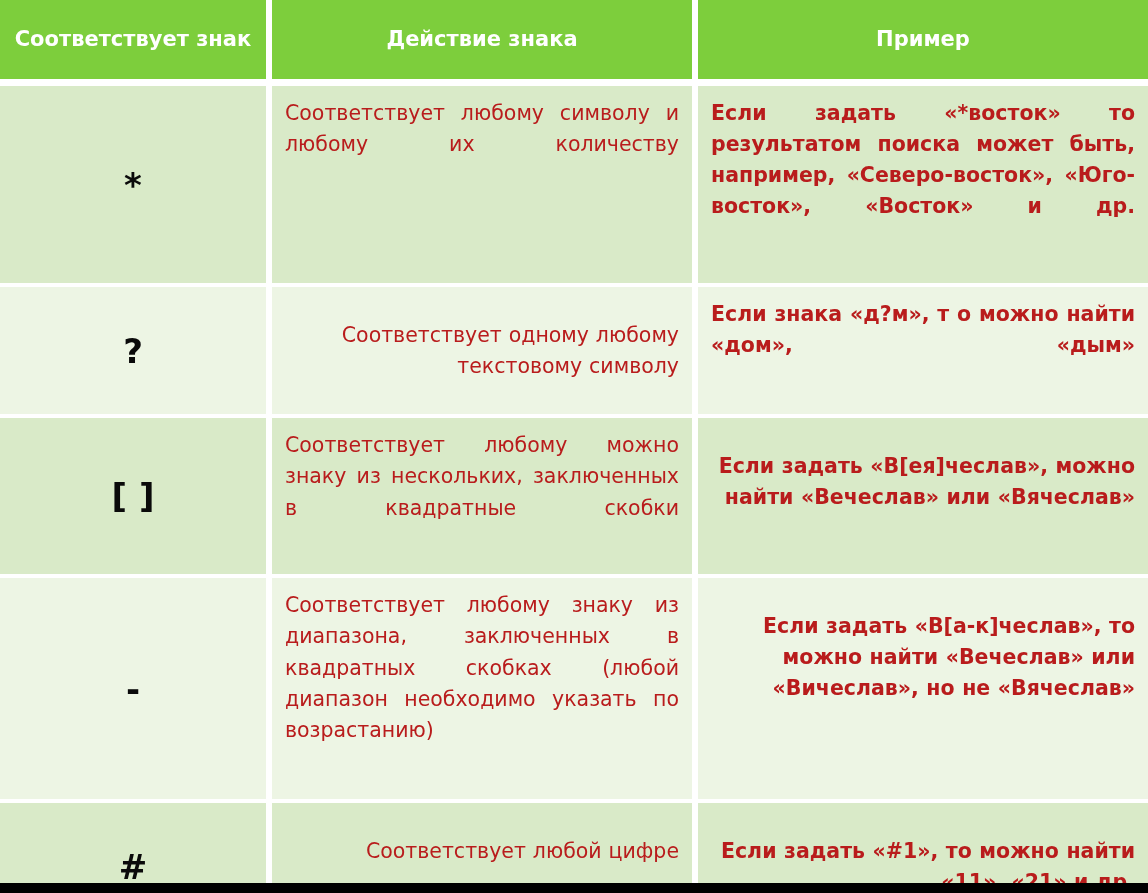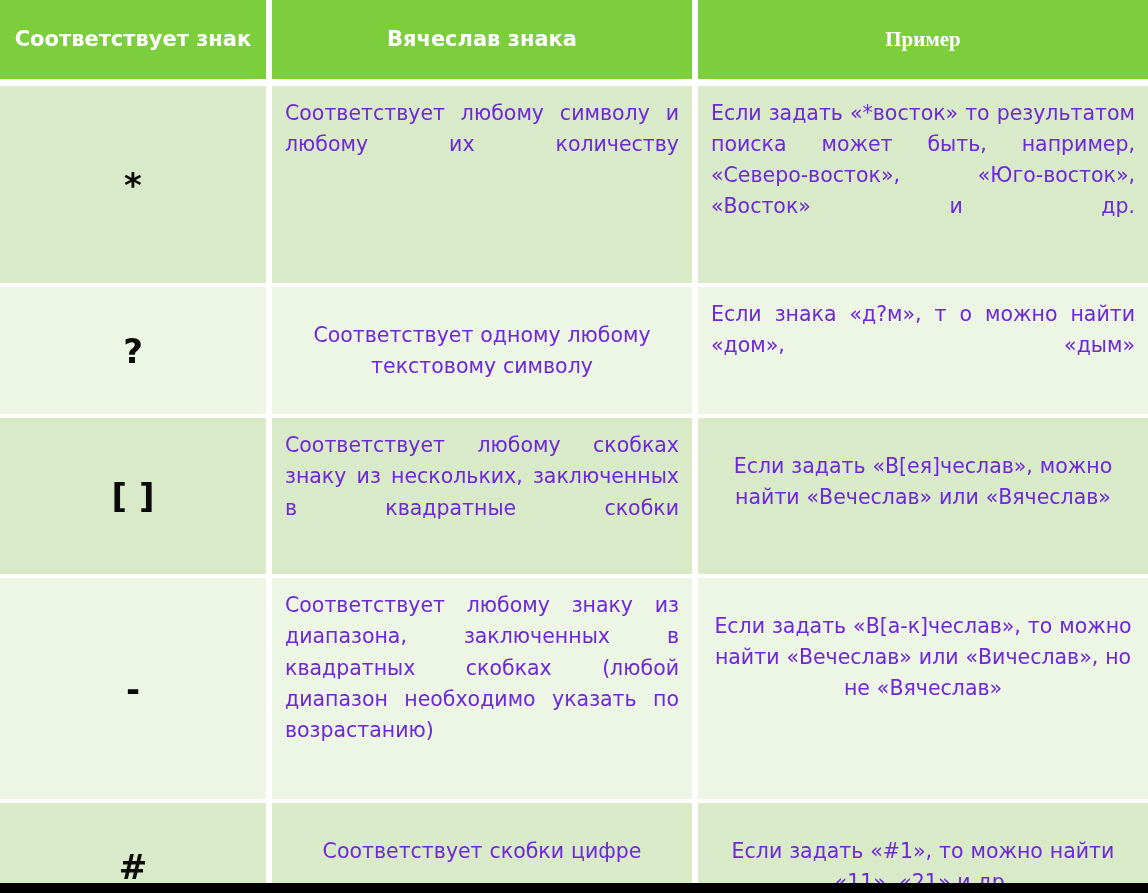--- a/index.html
+++ b/index.html
@@ -33,47 +33,47 @@
     font-weight: bold;
     font-size: 21px;
     line-height: 1.42;
     text-align: center;
     vertical-align: middle;
     height: 79px;
     padding: 4px 14px;
     box-sizing: border-box;
     border-right: 6px solid #ffffff;
   }
-  .hdr-cell.last { border-right: none; font-family: Liberation Serif, serif; }
+  .hdr-cell.last { border-right: none; }
 
   
   .gap-row td {
     height: 7px;
     padding: 0;
     background: #ffffff;
     border: none;
   }
 
   
   .row-dark  > td { background: #D9EAC8; }
   .row-light > td { background: #EDF5E4; }
 
   .body-cell {
     padding: 12px 13px 12px 13px;
     vertical-align: top;
     font-size: 20.5px;
     line-height: 1.52;
-    color: #6d28d9;
+    color: #b91c1c;
     text-align: justify;
     text-justify: inter-word;
     border-right: 6px solid #ffffff;
     box-sizing: border-box;
     word-spacing: 0.02em;
   }
-  .body-cell.last { border-right: none; }
+  .body-cell.last { border-right: none; font-weight: bold; }
 
   
   .sign-cell {
     text-align: center;
     vertical-align: middle;
     font-size: 34px;
     font-weight: bold;
     line-height: 1;
     color: #0a0a0a;
     padding: 0;
@@ -99,21 +99,21 @@
   
   .just p {
     margin: 0;
     text-align: justify;
   }
   .just p:after {
     content: "";
     display: inline-block;
     width: 100%;
   }
-  .nojust p { text-align: center; }
+  .nojust p { text-align: right; }
   .nojust p:after { content: none; }
 
   
   .bottom-bar {
     position: absolute;
     left: 0;
     top: 883px;
     width: 1148px;
     height: 10px;
     background: #000000;
@@ -125,21 +125,21 @@
 <table class="wildcard-table">
   <colgroup>
     <col class="col-sign">
     <col class="col-action">
     <col class="col-example">
   </colgroup>
 
   <thead>
     <tr>
       <th class="hdr-cell">Соответствует знак</th>
-      <th class="hdr-cell">Вячеслав знака</th>
+      <th class="hdr-cell">Действие знака</th>
       <th class="hdr-cell last">Пример</th>
     </tr>
   </thead>
 
   <tbody>
 
     <tr class="gap-row">
       <td></td>
       <td></td>
       <td></td>
@@ -171,21 +171,21 @@
     </tr>
     <tr class="rule-row">
       <td></td>
       <td></td>
       <td></td>
     </tr>
 
     <tr class="row-dark r3">
       <td class="sign-cell">[ ]</td>
       <td class="body-cell just">
-        <p>Соответствует любому скобках знаку из нескольких, заключенных в квадратные скобки</p>
+        <p>Соответствует любому можно знаку из нескольких, заключенных в квадратные скобки</p>
       </td>
       <td class="body-cell nojust last">
         <p>Если задать «В[ея]чеслав», можно найти «Вечеслав» или «Вячеслав»</p>
       </td>
     </tr>
     <tr class="rule-row">
       <td></td>
       <td></td>
       <td></td>
     </tr>
@@ -201,21 +201,21 @@
     </tr>
     <tr class="rule-row">
       <td></td>
       <td></td>
       <td></td>
     </tr>
 
     <tr class="row-dark r5">
       <td class="sign-cell">#</td>
       <td class="body-cell nojust">
-        <p>Соответствует скобки цифре</p>
+        <p>Соответствует любой цифре</p>
       </td>
       <td class="body-cell nojust last">
         <p>Если задать «#1», то можно найти «11», «21» и др.</p>
       </td>
     </tr>
 
   </tbody>
 </table>
 
 <div class="bottom-bar"></div>

